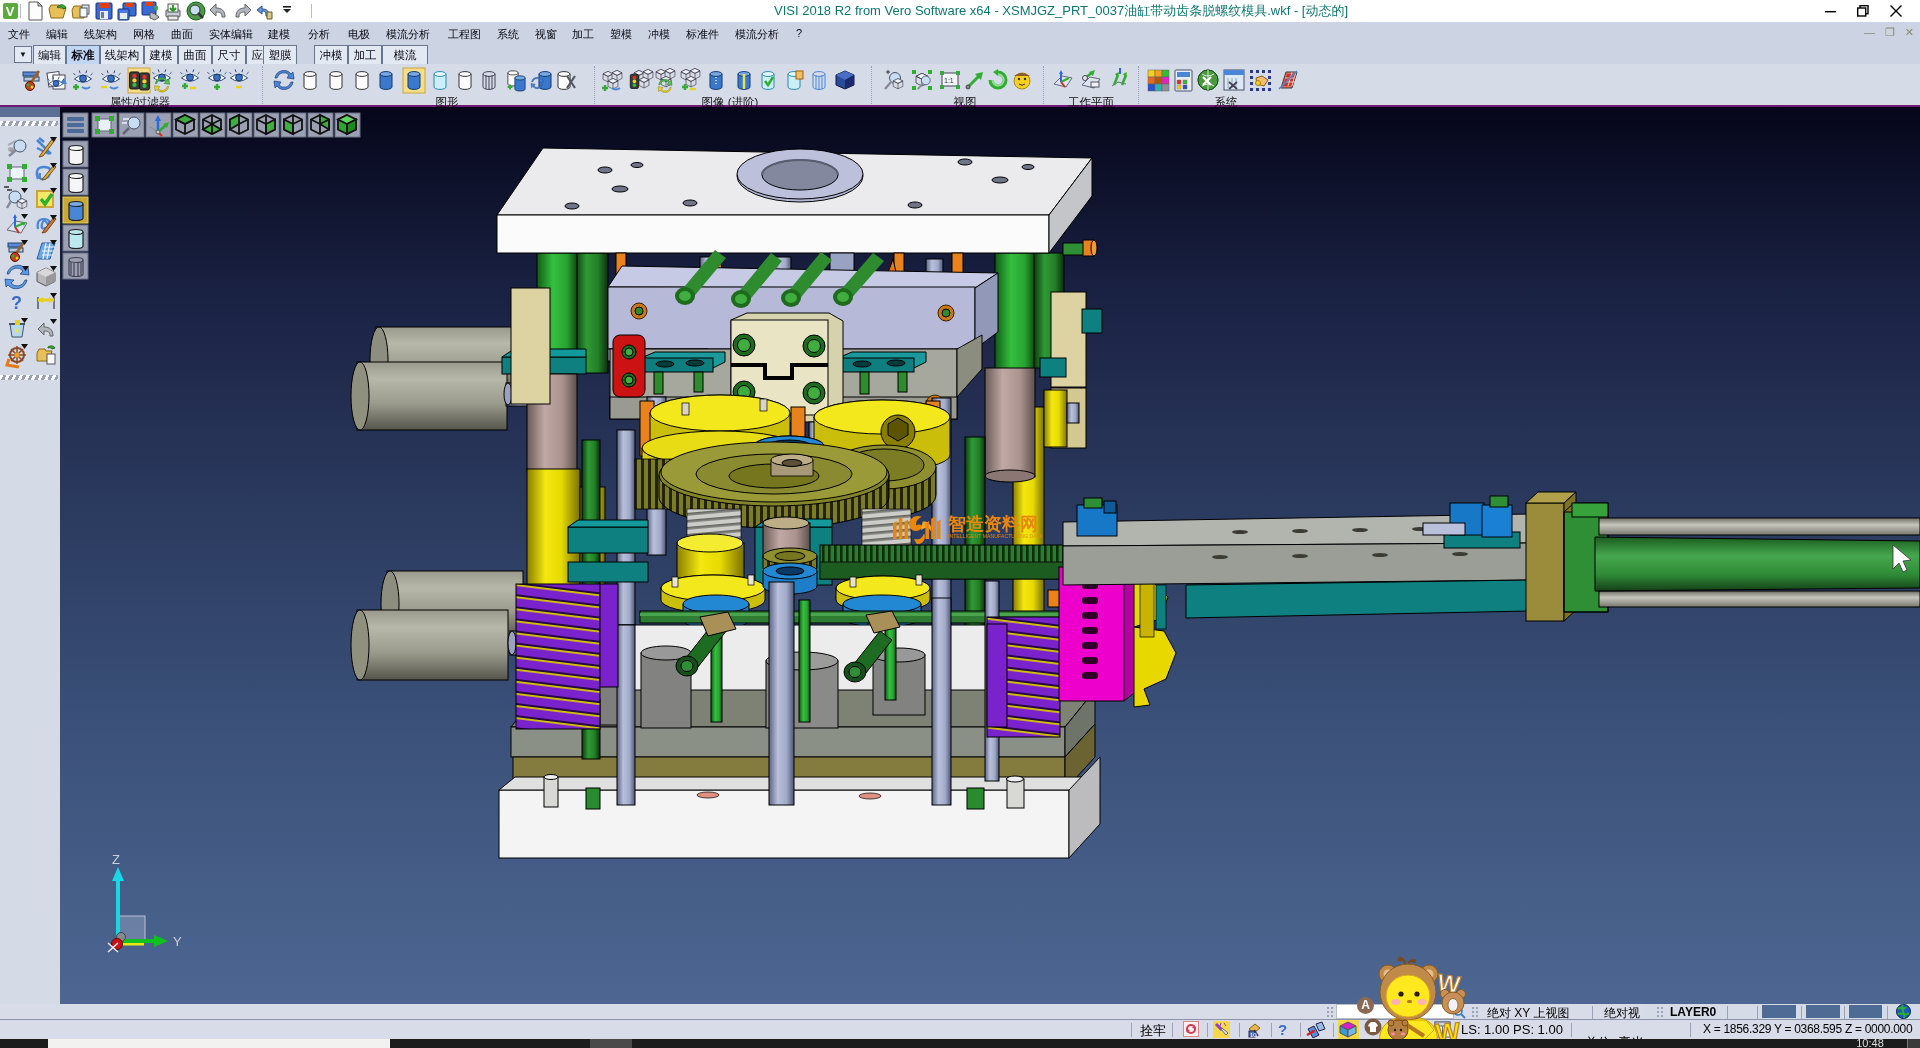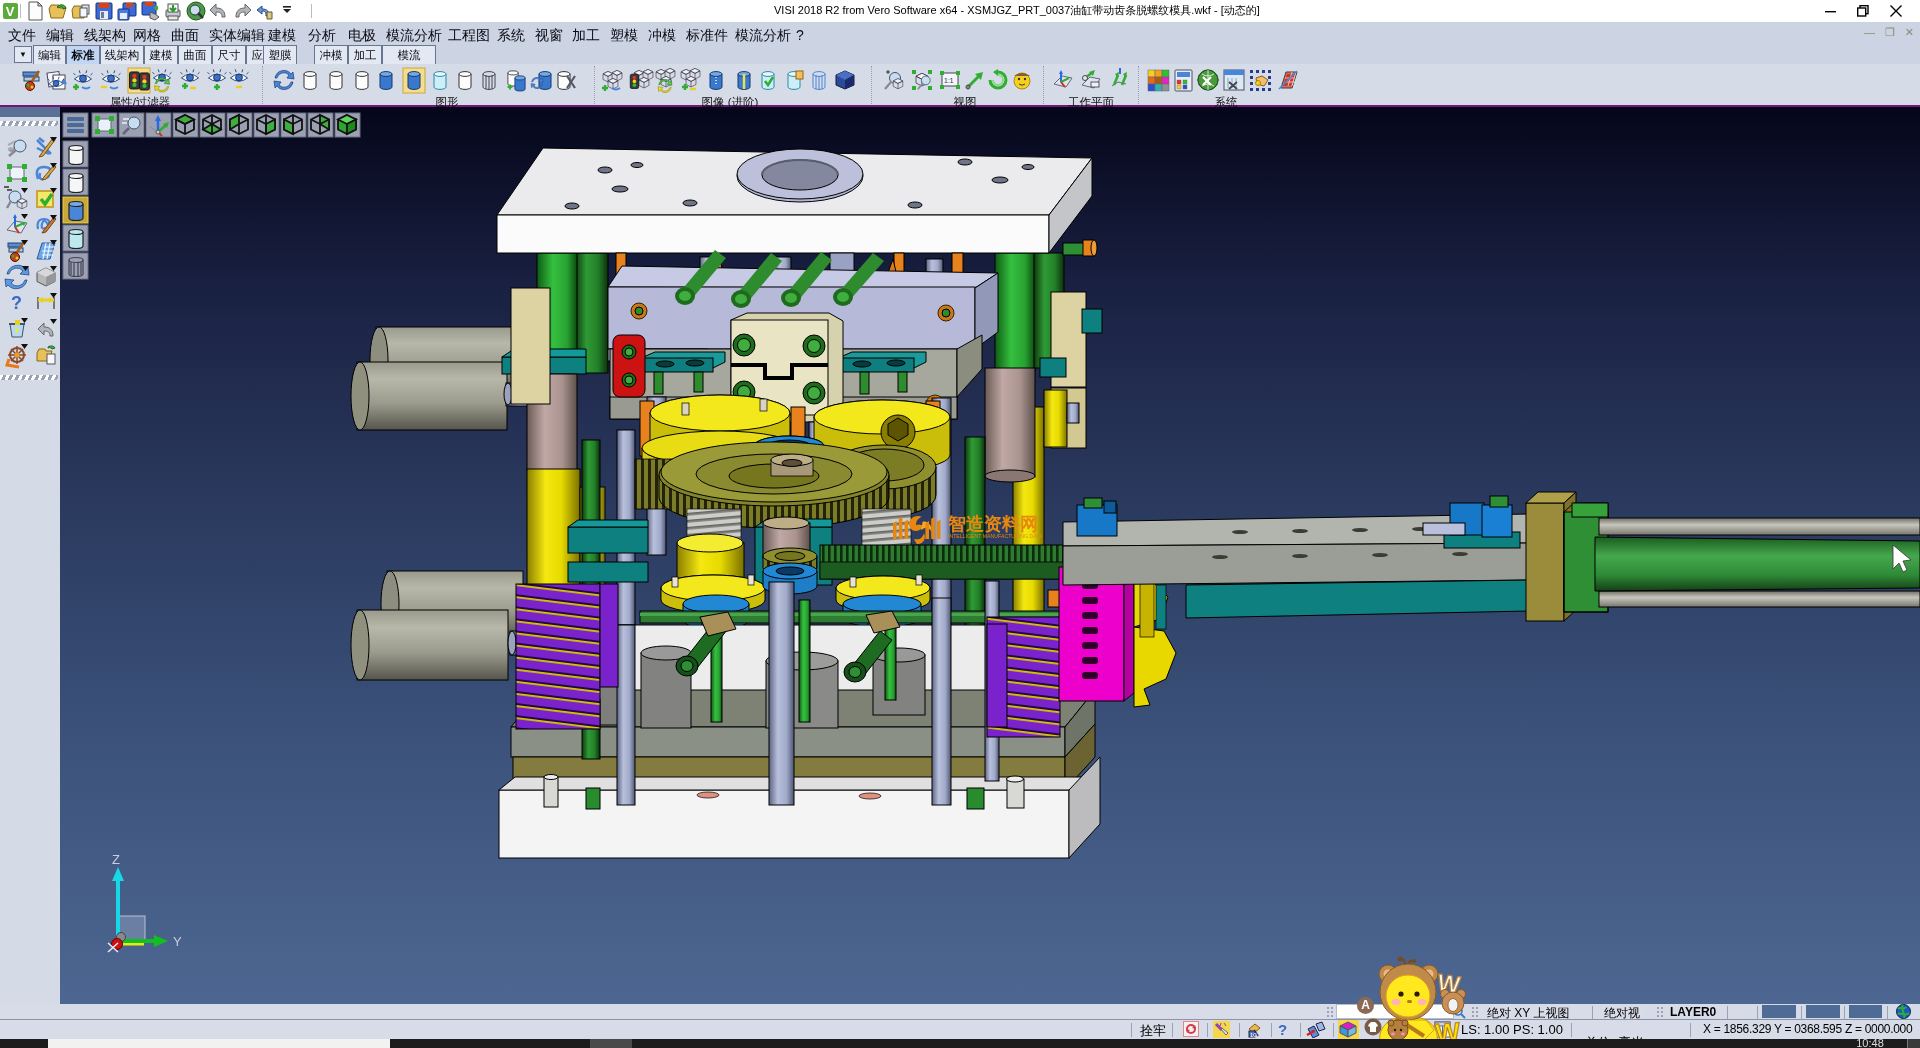--- a/index.html
+++ b/index.html
@@ -1,26 +1,26 @@
 <!DOCTYPE html>
 <html><head>
 <meta charset="utf-8">
 <style>
 * { margin:0; padding:0; box-sizing:border-box; }
 html,body { width:1920px; height:1048px; overflow:hidden; font-family:"Liberation Sans", sans-serif; background:#000; }
 #app { position:relative; width:1920px; height:1048px; background:#d6dbe8; }
 .abs { position:absolute; }
 
 #titlebar { left:0; top:0; width:1920px; height:22px; background:#ffffff; }
-#title-text { left:774px; top:0; height:30px; font-size:11px; line-height:21px; color:#000000; white-space:nowrap; }
+#title-text { left:774px; top:0; height:30px; font-size:13px; line-height:21px; color:#0f766e; white-space:nowrap; }
 #qat { left:2px; top:1px; height:20px; display:flex; align-items:center; gap:3px; }
 .qi { width:20px; height:20px; }
 #winctl { right:18px; top:0; height:22px; display:flex; gap:21px; align-items:center; color:#000; }
 
-#menubar { left:0; top:22px; width:1920px; height:22px; background:#ccd3e2; font-size:14px; color:#0a0a14; }
+#menubar { left:0; top:22px; width:1920px; height:22px; background:#ccd3e2; font-size:11px; color:#0a0a14; }
 #menubar span { position:absolute; top:5px; }
 #mdictl { right:6px; top:26px; display:flex; gap:10px; color:#8a8a72; font-size:11px; }
 
 #tabrow { left:0; top:44px; width:1920px; height:20px; background:#ccd3e2; }
 .tab { position:absolute; top:1px; height:19px; background:#e3e9f3; border:1px solid #6a7590; border-bottom:none; font-size:11.5px; color:#0a0a14; text-align:center; line-height:18px; }
 .tab.active { background:#c0d6f2; font-weight:bold; }
 #tabdrop { position:absolute; left:14px; top:2px; width:18px; height:17px; background:#e3e9f3; border:1px solid #6a7590; font-size:8px; text-align:center; line-height:16px; color:#111; }
 
 #ribbon { left:0; top:64px; width:1920px; height:43px; background:#d6dbe8; border-bottom:2px solid #701a75; }
 .rlabel { position:absolute; top:31px; font-size:11.5px; color:#111; text-align:center; }
@@ -157,21 +157,21 @@
     <div class="tab" style="left:33px;width:33px">编辑</div>
     <div class="tab active" style="left:66px;width:34px">标准</div>
     <div class="tab" style="left:100px;width:44px">线架构</div>
     <div class="tab" style="left:144px;width:34px">建模</div>
     <div class="tab" style="left:178px;width:34px">曲面</div>
     <div class="tab" style="left:212px;width:34px">尺寸</div>
     <div class="tab" style="left:246px;width:34px">应用</div>
     <div class="tab" style="left:263px;width:34px">塑膜</div>
     <div class="tab" style="left:314px;width:34px">冲模</div>
     <div class="tab" style="left:348px;width:34px">加工</div>
-    <div class="tab" style="left:382px;width:54px">模流</div>
+    <div class="tab" style="left:382px;width:46px">模流</div>
   </div>
 
   <div class="abs" id="ribbon">
     <div class="rlabel" style="left:70px;width:140px">属性/过滤器</div>
     <div class="rlabel" style="left:387px;width:120px">图形</div>
     <div class="rlabel" style="left:670px;width:120px">图像 (进阶)</div>
     <div class="rlabel" style="left:905px;width:120px">视图</div>
     <div class="rlabel" style="left:1031px;width:120px">工作平面</div>
     <div class="rlabel" style="left:1166px;width:120px">系统</div>
     <div class="rsep" style="left:262px"></div>

